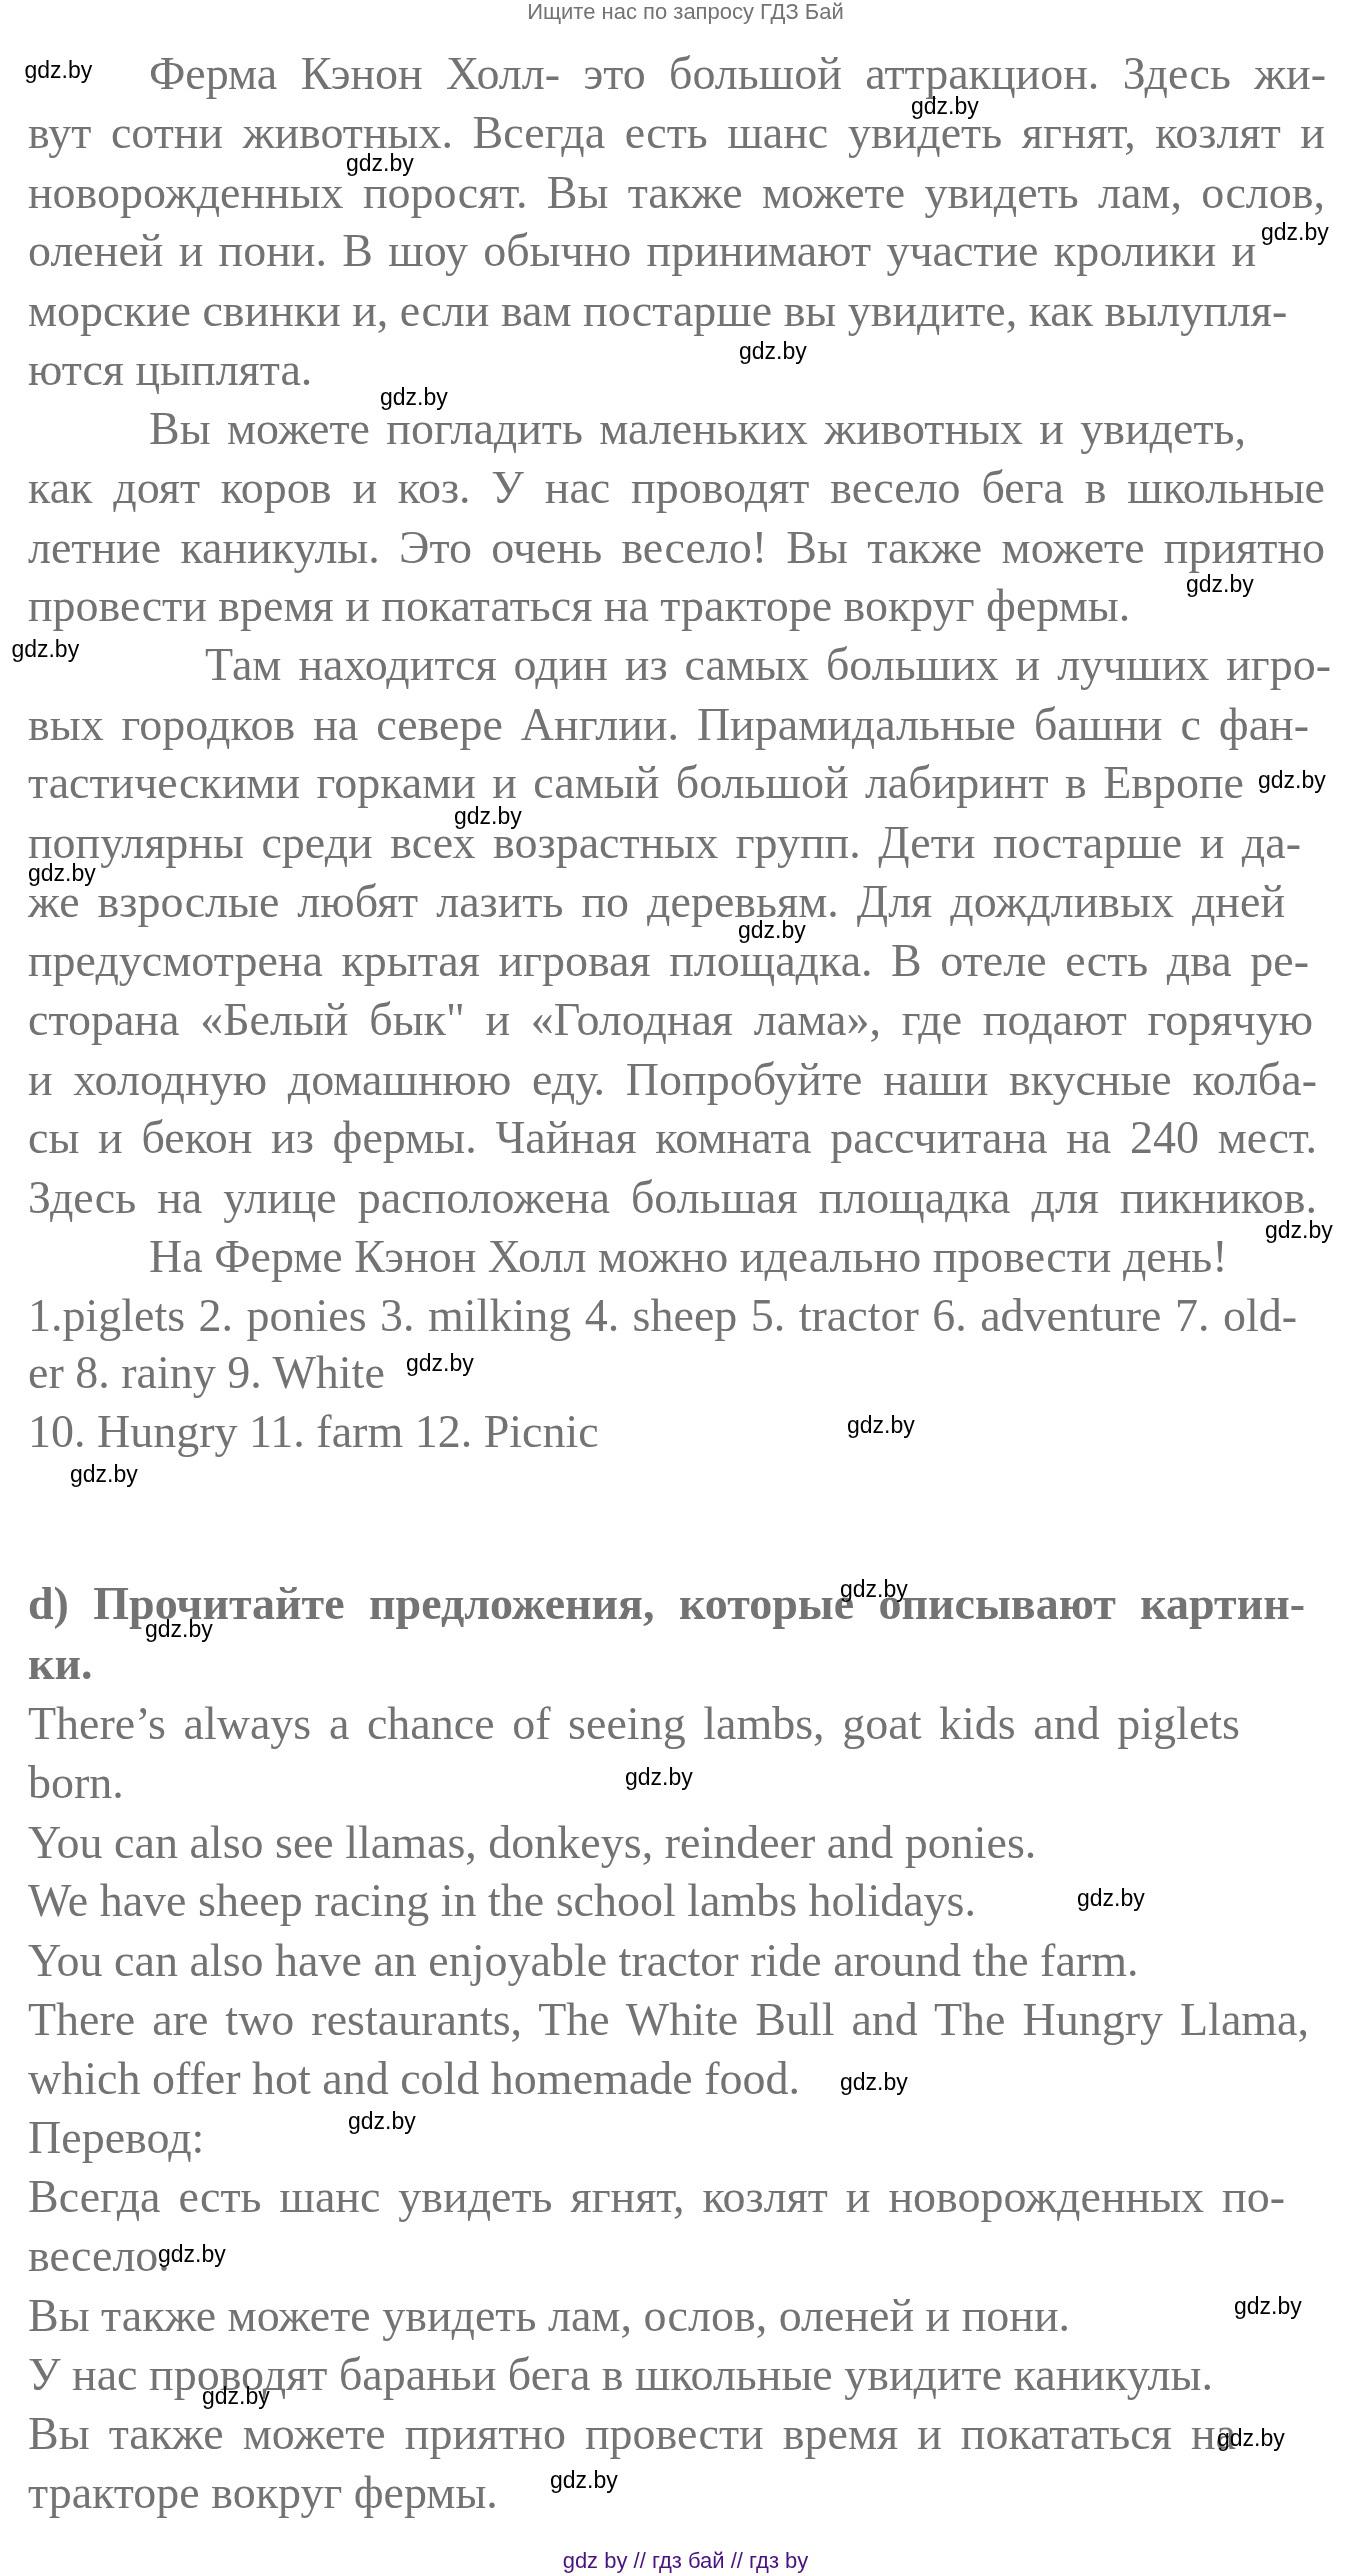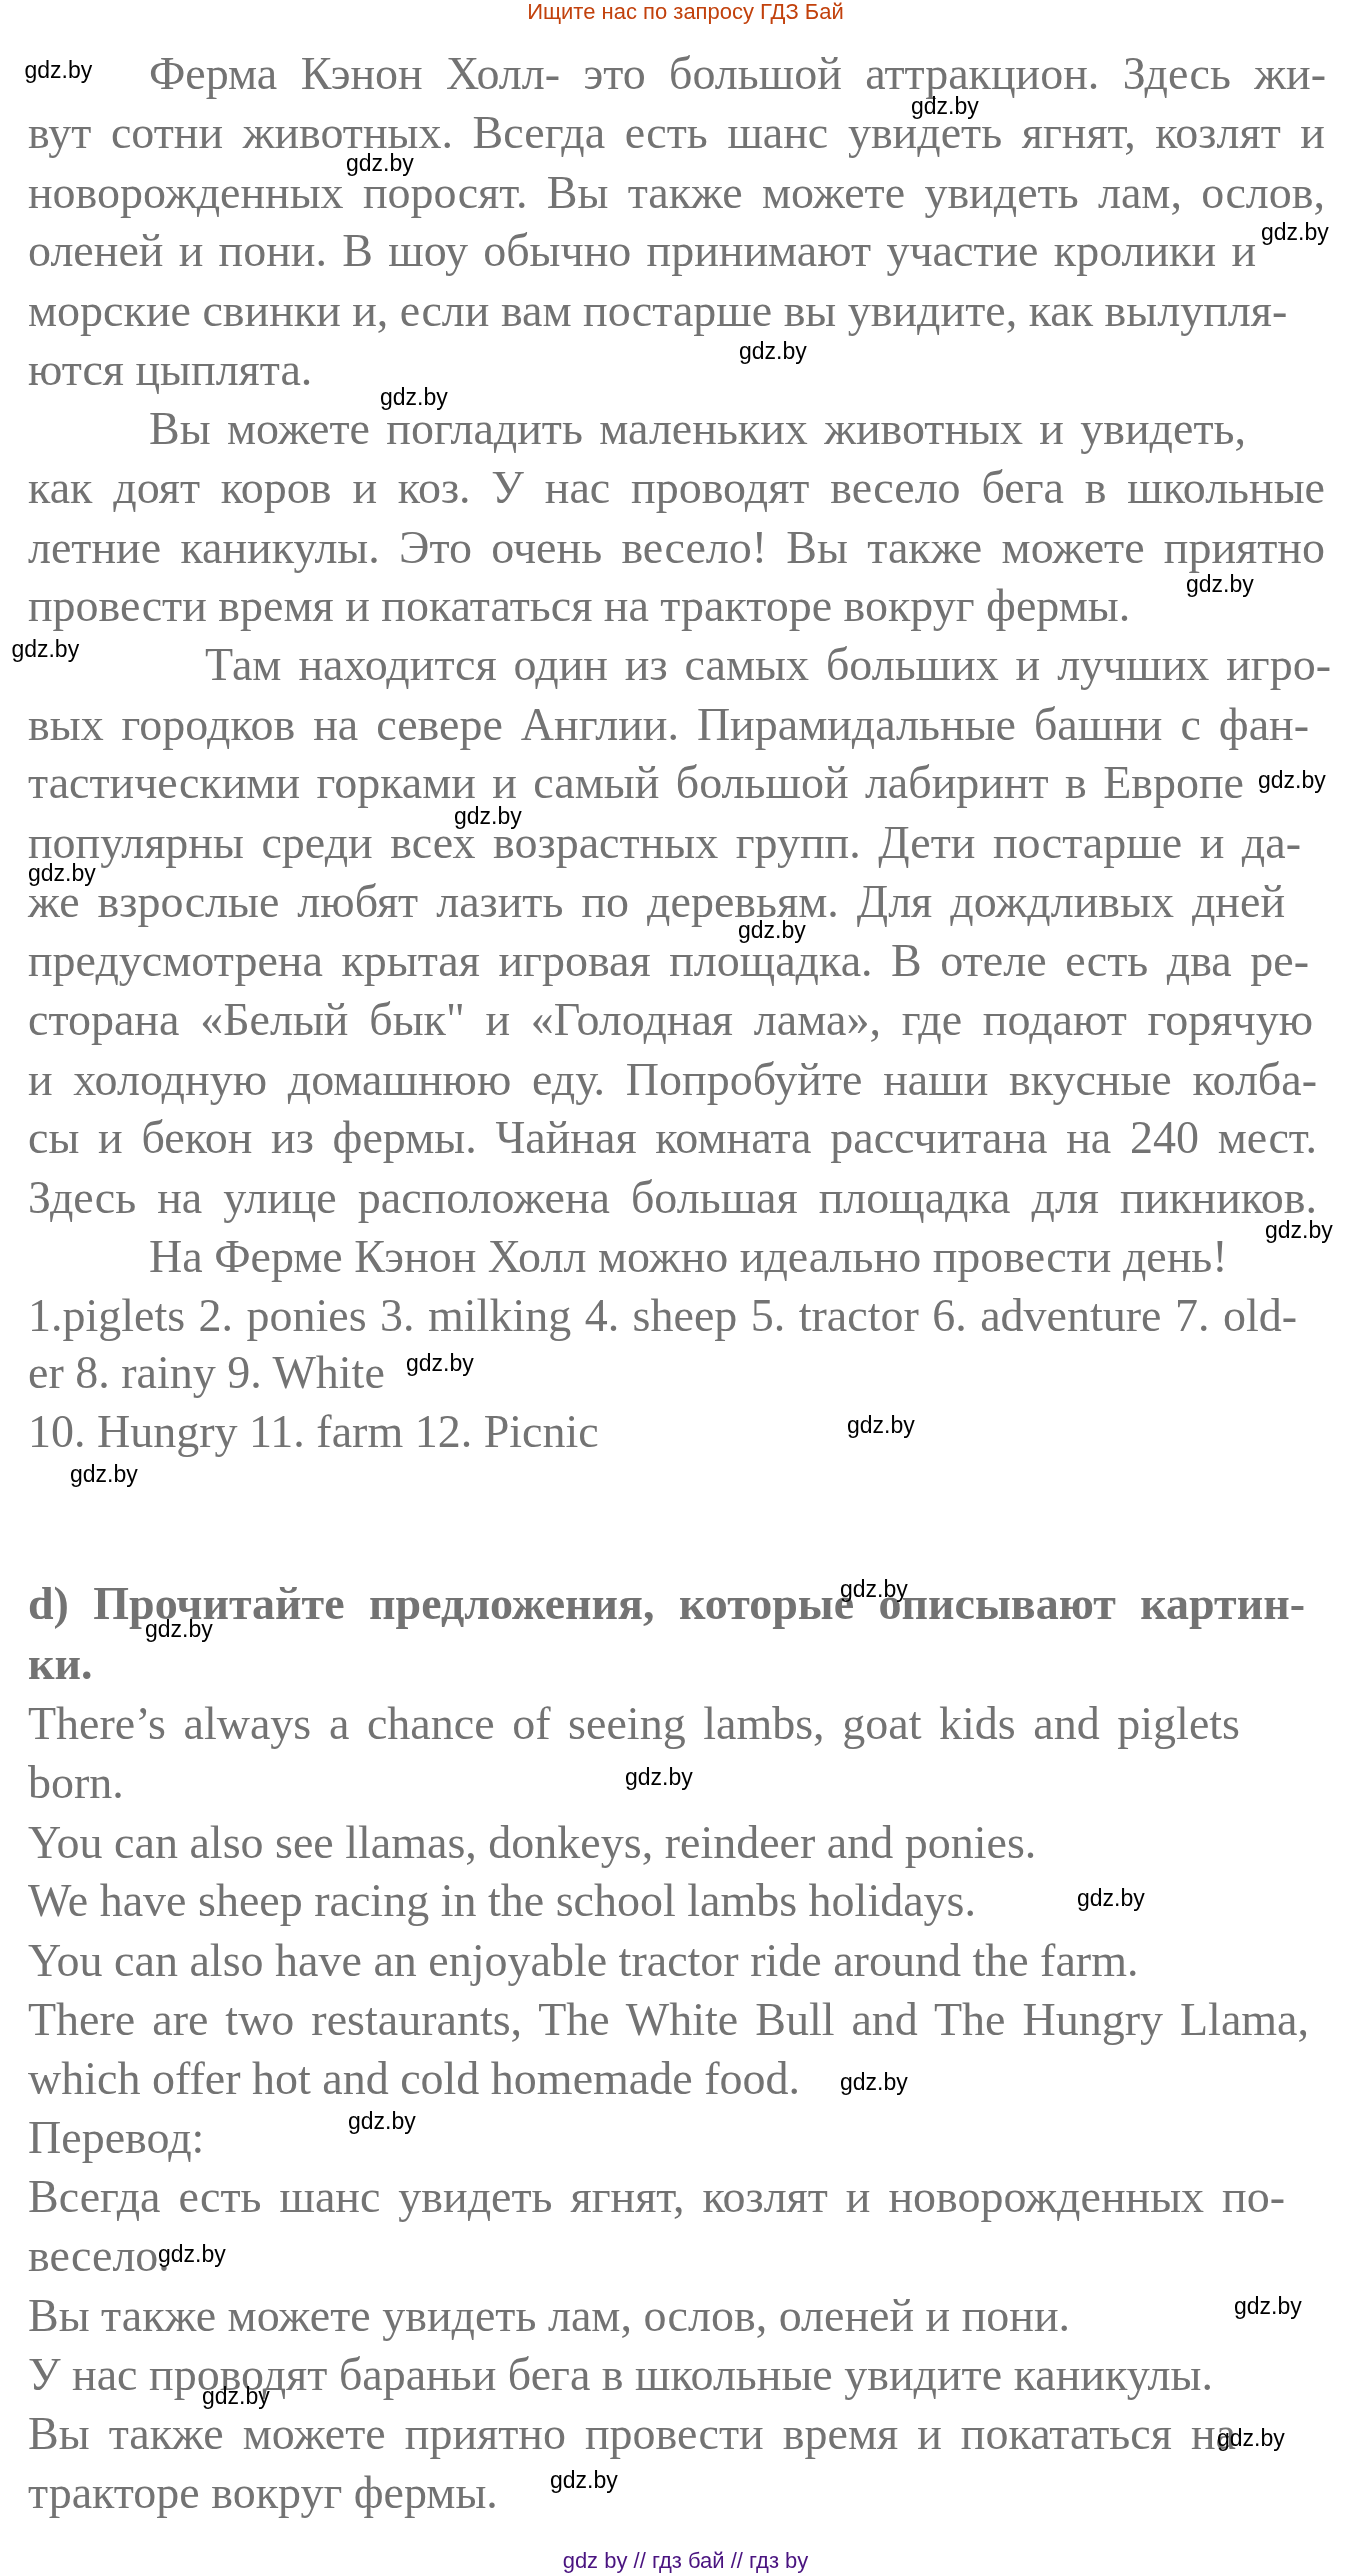--- a/index.html
+++ b/index.html
@@ -1,18 +1,18 @@
 <!DOCTYPE html>
 <html style="font-size:13px"><head>
 <meta charset="utf-8">
 <style>
   html, body { margin: 0; padding: 0; background: #ffffff; }
   body { width: 1371px; height: 2576px; position: relative; overflow: hidden; }
   .hdr { position: absolute; left: 0; width: 1371px; top: 0; height: 24.5px; text-align: center;
-         font-family: "Liberation Sans", sans-serif; font-size: 22px; line-height: 24.5px; color: #c2410c; }
+         font-family: "Liberation Sans", sans-serif; font-size: 22px; line-height: 24.5px; color: #737373; }
   .ftr { position: absolute; left: 0; width: 1371px; top: 2547px; height: 28px; text-align: center;
          font-family: "Liberation Sans", sans-serif; font-size: 22px; line-height: 28px; color: #4a1480; }
   .ln { position: absolute; left: 28px; width: 1297px; height: 54px; line-height: 54px;
         font-family: "Liberation Serif", serif; font-size: 46px; color: #737373; white-space: nowrap;
         text-align: justify; text-align-last: justify; }
   .ln.last { text-align-last: left; }
   .ln.ind { left: 149px; width: 1177px; }
   .ln.ind2 { left: 161px; width: 1164px; margin-left: 44px; }
   .ln.bold { font-weight: bold; margin-top: 36px; }
   .wm { position: absolute; font-family: "Liberation Sans", sans-serif; font-size: 23px; line-height: 26px;

